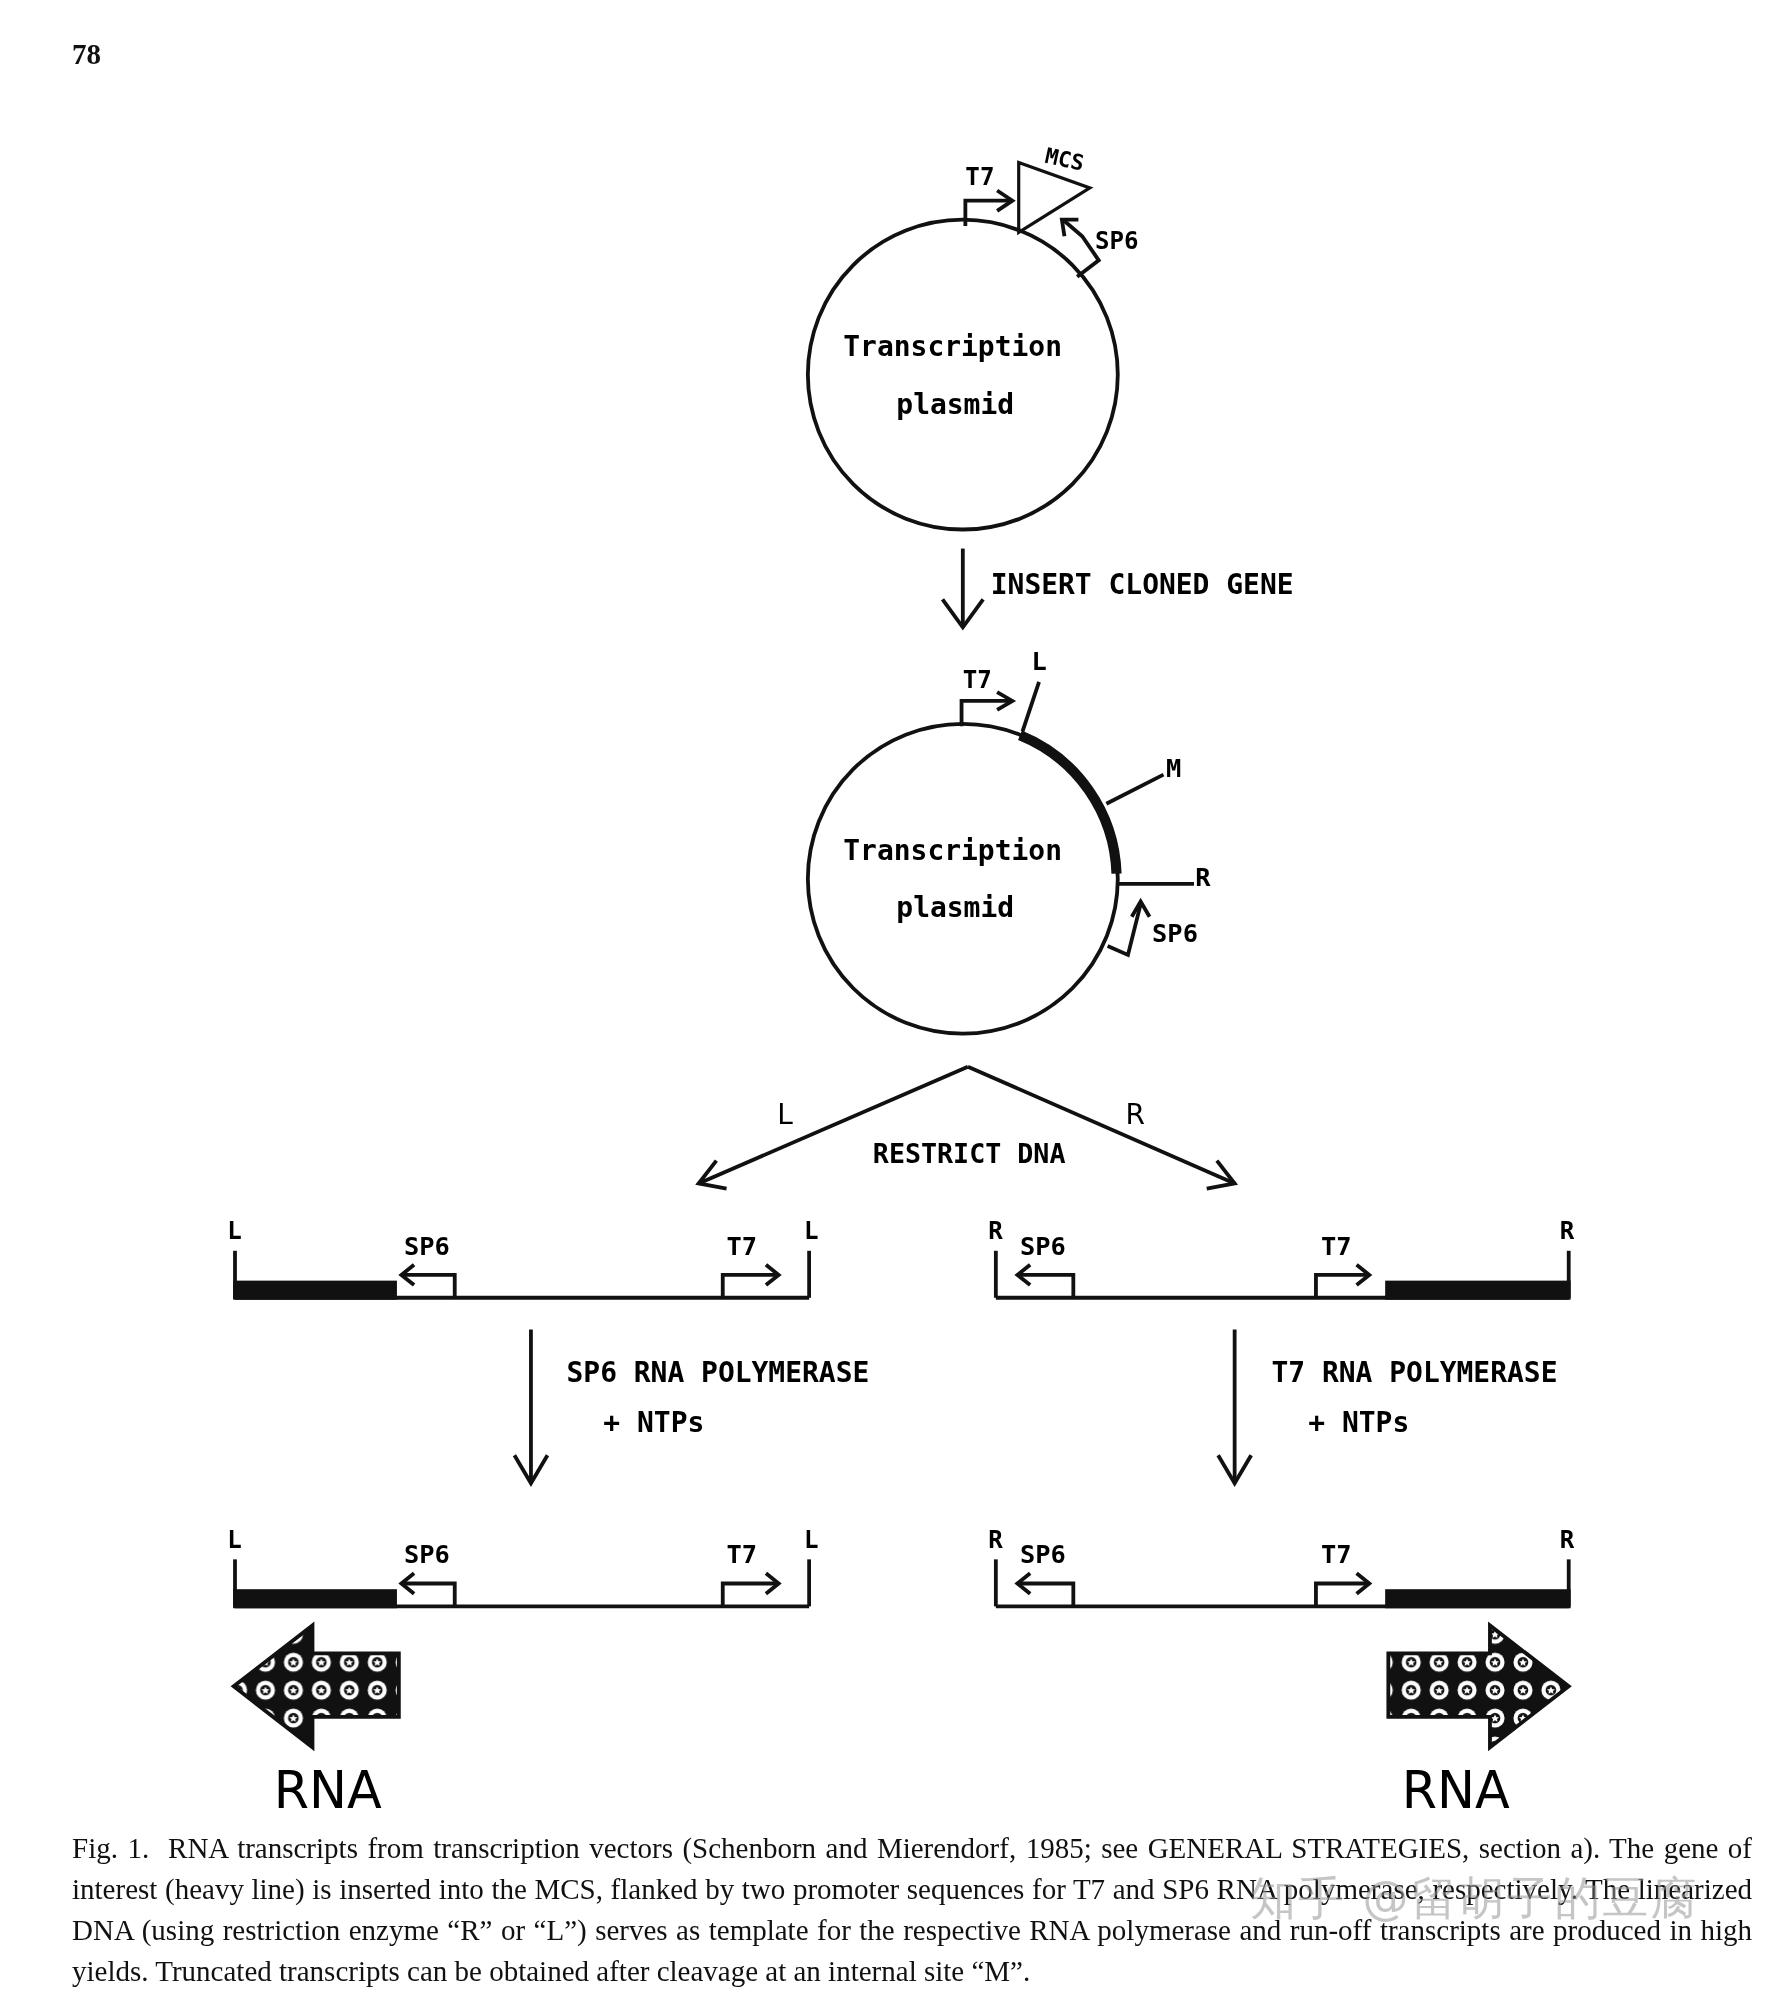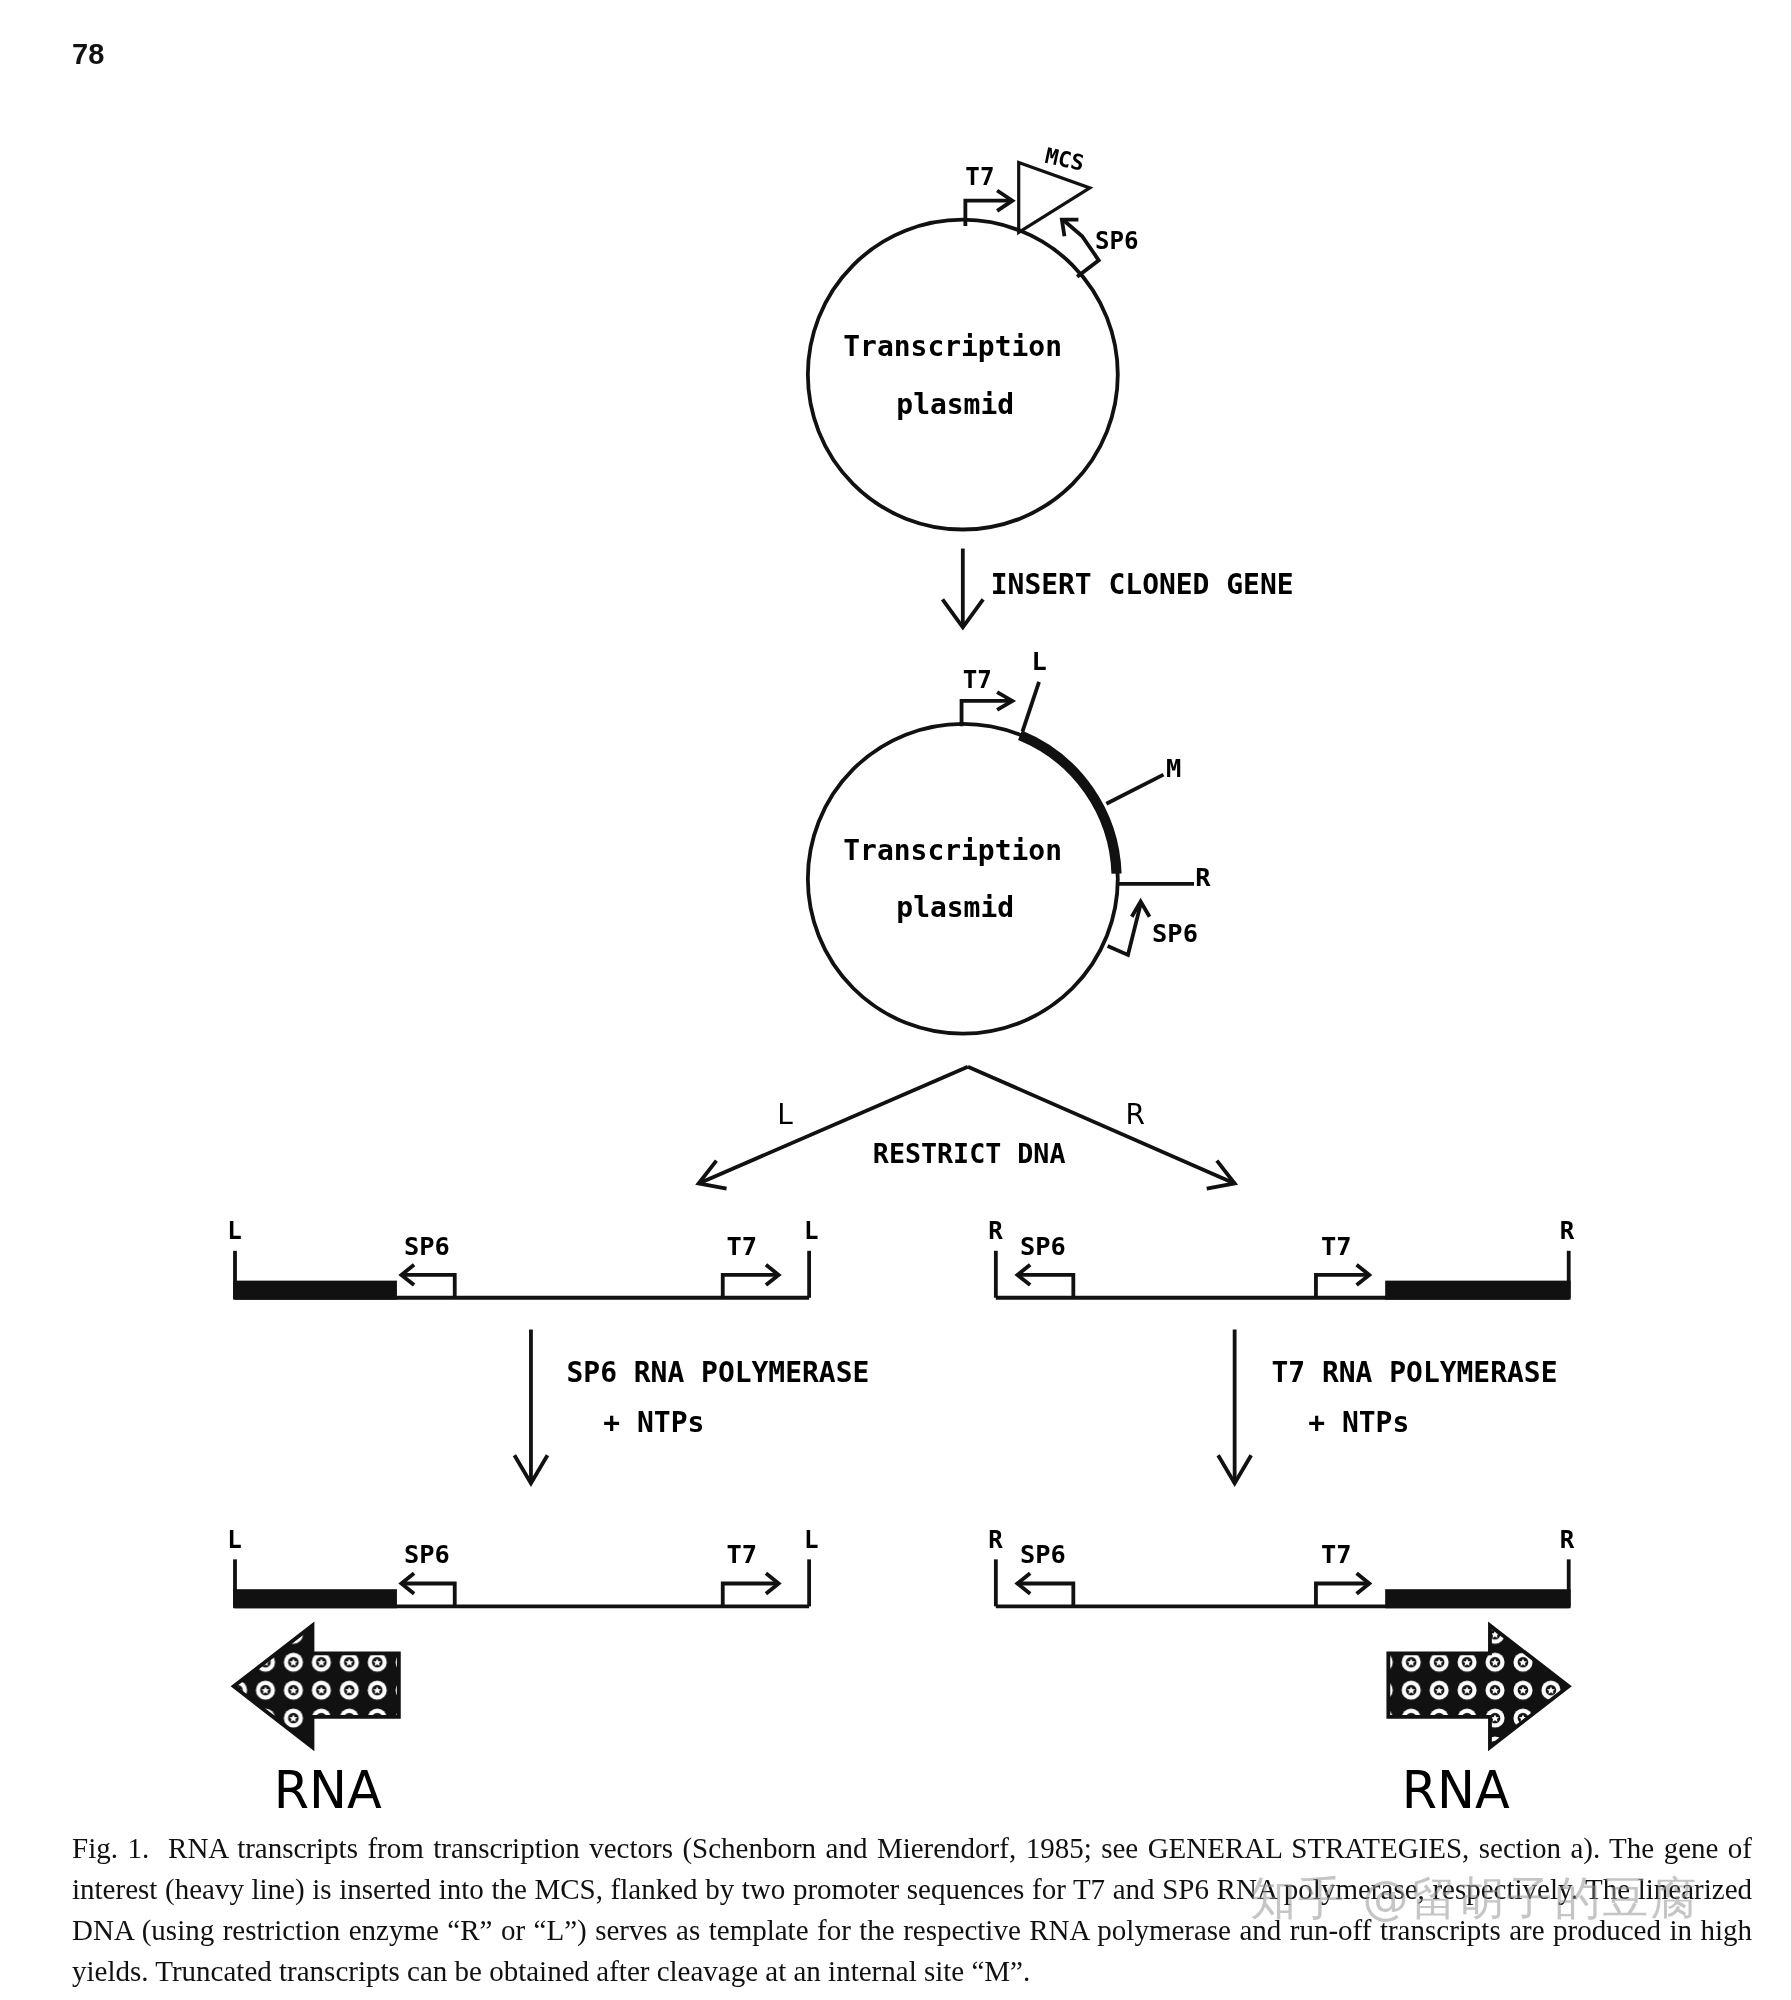--- a/index.html
+++ b/index.html
@@ -1,17 +1,17 @@
 <!DOCTYPE html>
 <html><head>
 <meta charset="utf-8">
 <style>
   html, body { margin: 0; padding: 0; background: #ffffff; }
   body { width: 1791px; height: 2000px; position: relative; overflow: hidden; font-family: "Liberation Serif", serif; color: #111; }
-  #page-number { position: absolute; left: 72px; top: 38px; font-size: 29px; font-weight: bold; font-family: Liberation Sans, sans-serif; }
+  #page-number { position: absolute; left: 72px; top: 38px; font-size: 29px; font-weight: bold; font-family: Liberation Serif, serif; }
   #figure { position: absolute; left: 0; top: 0; width: 1791px; height: 2000px; }
   .mono { font-family: "DejaVu Sans Mono", monospace; font-weight: bold; }
   .sans { font-family: "DejaVu Sans", sans-serif; }
   #caption { position: absolute; left: 72px; top: 1828px; width: 1680px; font-family: "Liberation Serif", serif; font-size: 29px; line-height: 41px; text-align: justify; color: #111; }
   #caption .fig-label { font-weight: normal; margin-top: 20px; }
   #watermark { position: absolute; left: 1250px; top: 1868px; font-family: "DejaVu Sans", sans-serif; font-size: 46px; color: rgba(150,150,150,0.55); letter-spacing: 2px; white-space: nowrap; }
 </style>
 </head>
 <body>
 

